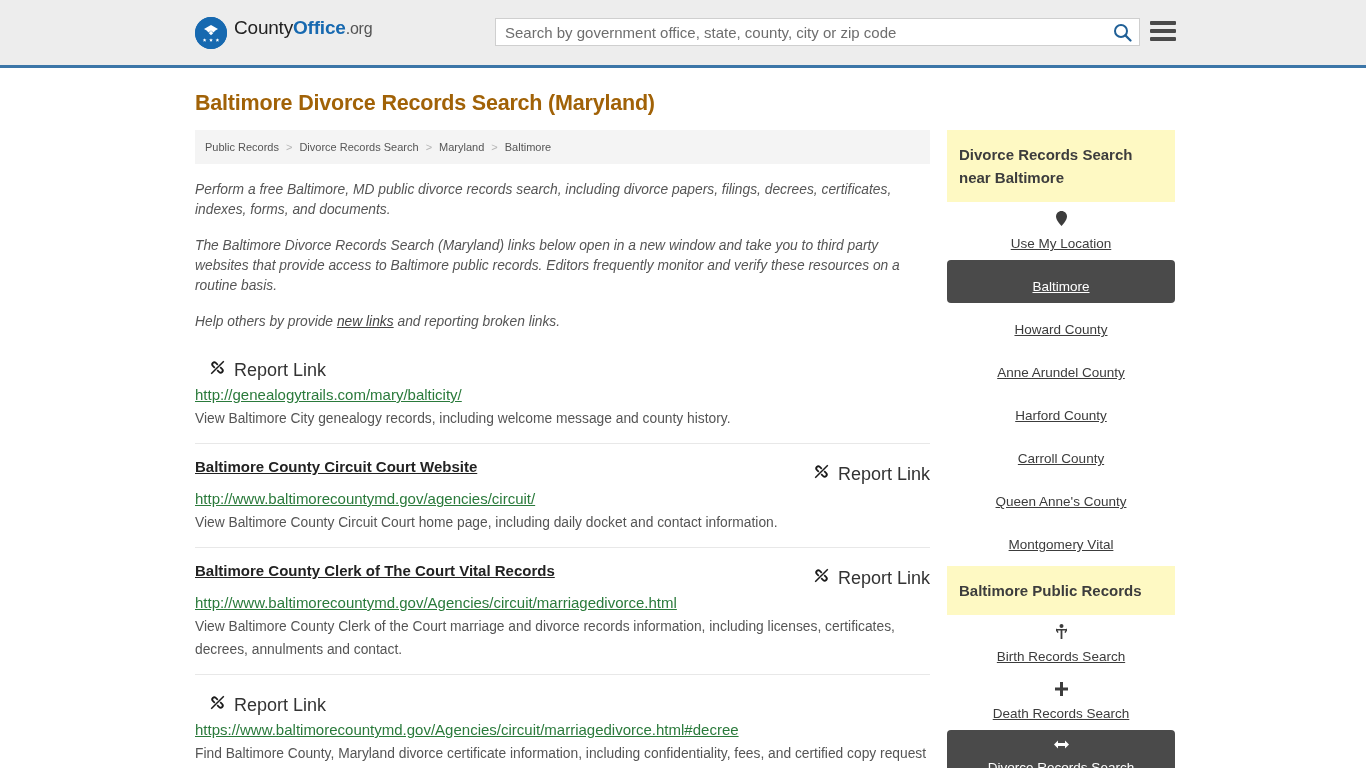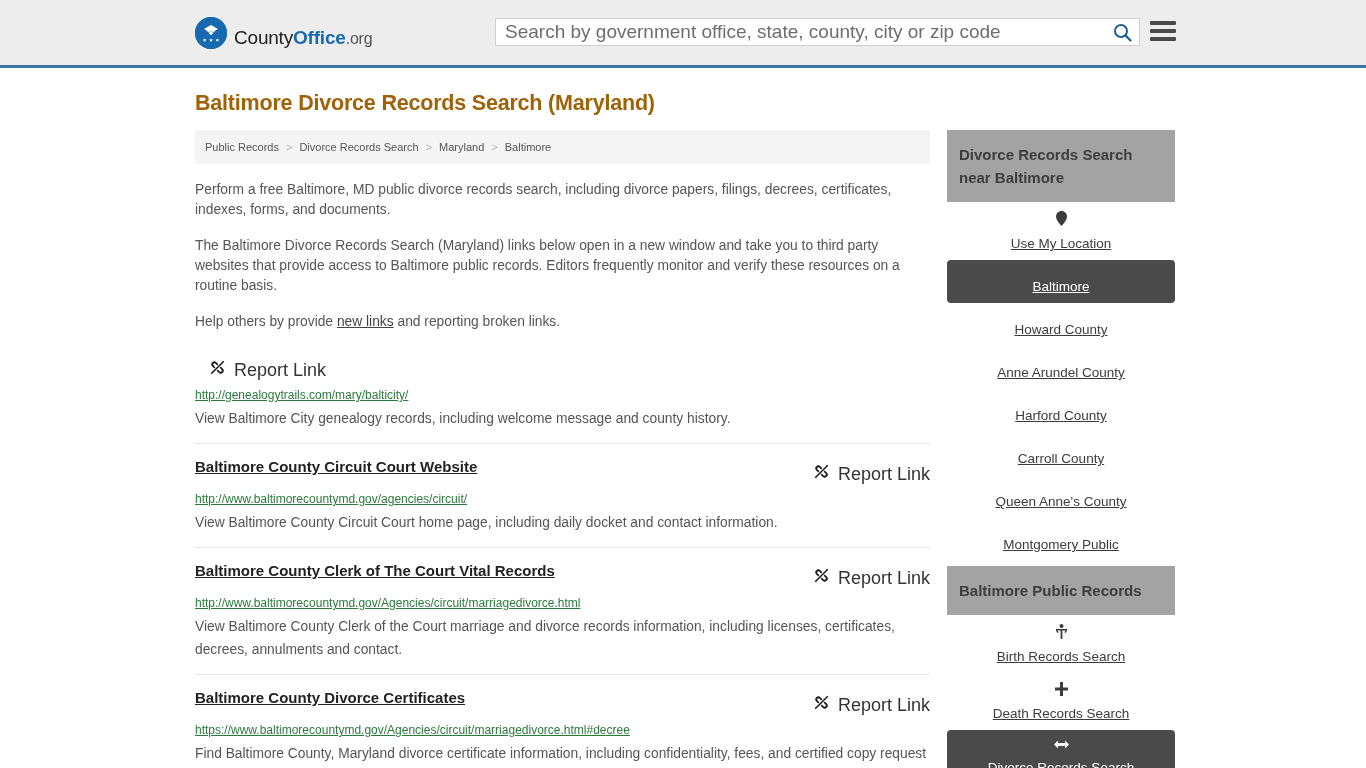--- a/index.html
+++ b/index.html
@@ -18,21 +18,21 @@
     height: 68px;
     background: #ededed;
     border-bottom: 3px solid #3c76a8;
     display: flex;
     align-items: center;
     position: relative;
   }
 
   .brand {
     display: flex;
-    align-items: flex-end;
+    align-items: flex-start;
     margin-left: 195px;
     gap: 7px;
     text-decoration: none;
   }
 
   .brand-mark {
     width: 32px;
     height: 32px;
     border-radius: 50%;
     background: #1769b0;
@@ -60,21 +60,21 @@
     border: 1px solid #cfcfcf;
     display: flex;
     align-items: center;
   }
   .search-input {
     flex: 1;
     border: 0;
     outline: none;
     height: 26px;
     padding: 0 9px;
-    font-size: 19px;
+    font-size: 15px;
     font-family: "Liberation Sans", sans-serif;
     color: #333;
     background: transparent;
   }
   .search-input::placeholder { color: #6e6e6e; }
 
   .search-btn {
     width: 34px;
     height: 26px;
     border: 0;
@@ -150,20 +150,21 @@
     color: #b5b5b5;
     margin: 0 7px;
   }
 
   
   .intro p {
     font-size: 13.8px;
     line-height: 20px;
     color: #555;
     margin: 16px 0 0 0;
+    font-style: italic;
   }
   .intro a {
     color: #444;
     text-decoration: underline;
   }
 
   
   .results { margin-top: 21px; }
 
   .result {
@@ -197,39 +198,39 @@
     color: #333;
     cursor: pointer;
     white-space: nowrap;
     flex: none;
     padding-left: 14px;
     margin-top: 6px;
   }
 
   .result-url {
     display: block;
-    font-size: 12px;
+    font-size: 15px;
     color: #2a7a3b;
     margin-top: 6px;
     line-height: 16px;
     word-break: break-all;
   }
 
   .result-desc {
     font-size: 13.8px;
     color: #555;
     line-height: 23px;
     margin-top: 4px;
   }
 
   
   .side-box { margin-bottom: 5px; }
 
   .side-header {
-    background: #a3a3a3;
+    background: #fef9c3;
     padding: 13px 12px;
     font-size: 15px;
     font-weight: bold;
     color: #3d3d3d;
     line-height: 23px;
   }
 
   .side-list { list-style: none; }
 
   .side-item {
@@ -364,21 +365,20 @@
                     <line x1="2.2" y1="14.8" x2="14.8" y2="2.2" stroke="#1a1a1a" stroke-width="1.5"></line>
                   </svg></span>
                 <span>Report Link</span>
               </div>
             </div>
             <a class="result-url" href="#">http://www.baltimorecountymd.gov/Agencies/circuit/marriagedivorce.html</a>
             <div class="result-desc">View Baltimore County Clerk of the Court marriage and divorce records information, including licenses, certificates, decrees, annulments and contact.</div>
           </div>
           <div class="result">
             <div class="result-head">
-              <a class="result-title" href="#">Baltimore County Divorce Certificates</a>
               <div class="report-link">
                 <span><svg width="17" height="17" viewBox="0 0 17 17">
                     <path d="M3.2 3.2a3 3 0 014.2 0l2 2-1.2 1.2-2-2a1.3 1.3 0 00-1.8 1.8l2 2L5.2 9.4l-2-2a3 3 0 010-4.2z" fill="#1a1a1a"></path>
                     <path d="M13.8 13.8a3 3 0 01-4.2 0l-2-2 1.2-1.2 2 2a1.3 1.3 0 001.8-1.8l-2-2 1.2-1.2 2 2a3 3 0 010 4.2z" fill="#1a1a1a"></path>
                     <line x1="2.2" y1="14.8" x2="14.8" y2="2.2" stroke="#1a1a1a" stroke-width="1.5"></line>
                   </svg></span>
                 <span>Report Link</span>
               </div>
             </div>
             <a class="result-url" href="#">https://www.baltimorecountymd.gov/Agencies/circuit/marriagedivorce.html#decree</a>
@@ -420,21 +420,21 @@
             <li class="side-item">
               <span class="s-icon spacer"></span>
               <span class="side-label">Carroll County</span>
             </li>
             <li class="side-item">
               <span class="s-icon spacer"></span>
               <span class="side-label">Queen Anne's County</span>
             </li>
             <li class="side-item">
               <span class="s-icon spacer"></span>
-              <span class="side-label">Montgomery Public</span>
+              <span class="side-label">Montgomery Vital</span>
             </li>
           </ul>
       </div>
 
       <div class="side-box">
         <div class="side-header">Baltimore Public Records</div>
         <ul class="side-list" id="records-list">
             <li class="side-item">
               <span class="s-icon">
                 <svg width="11" height="15" viewBox="0 0 11 15">

